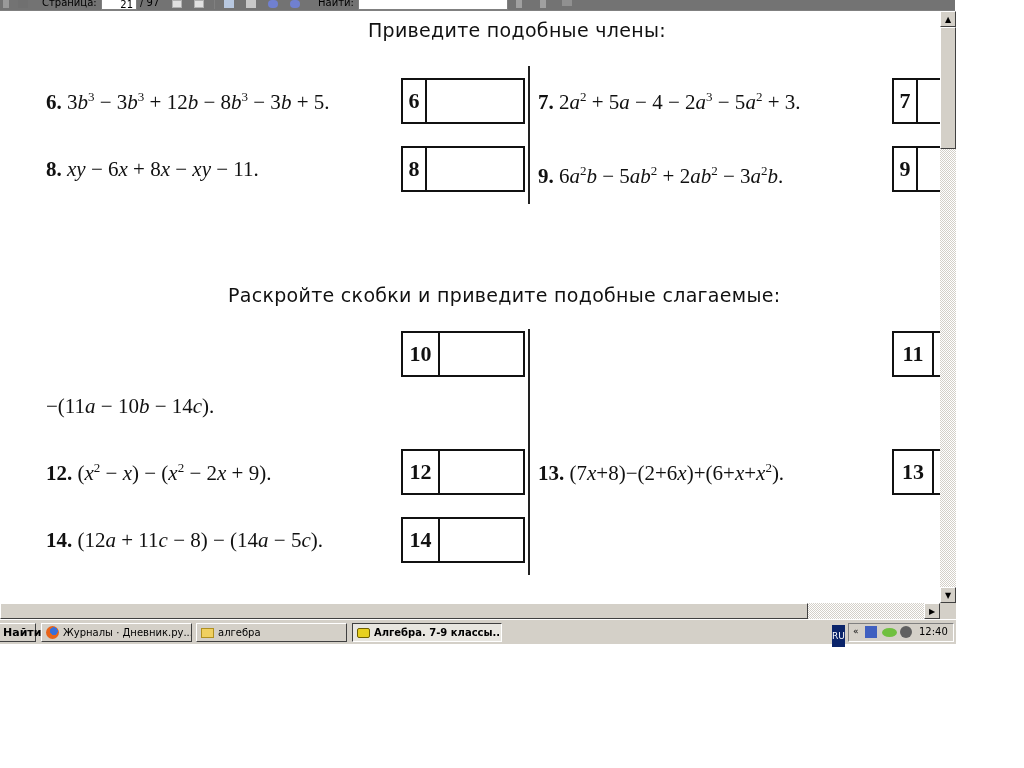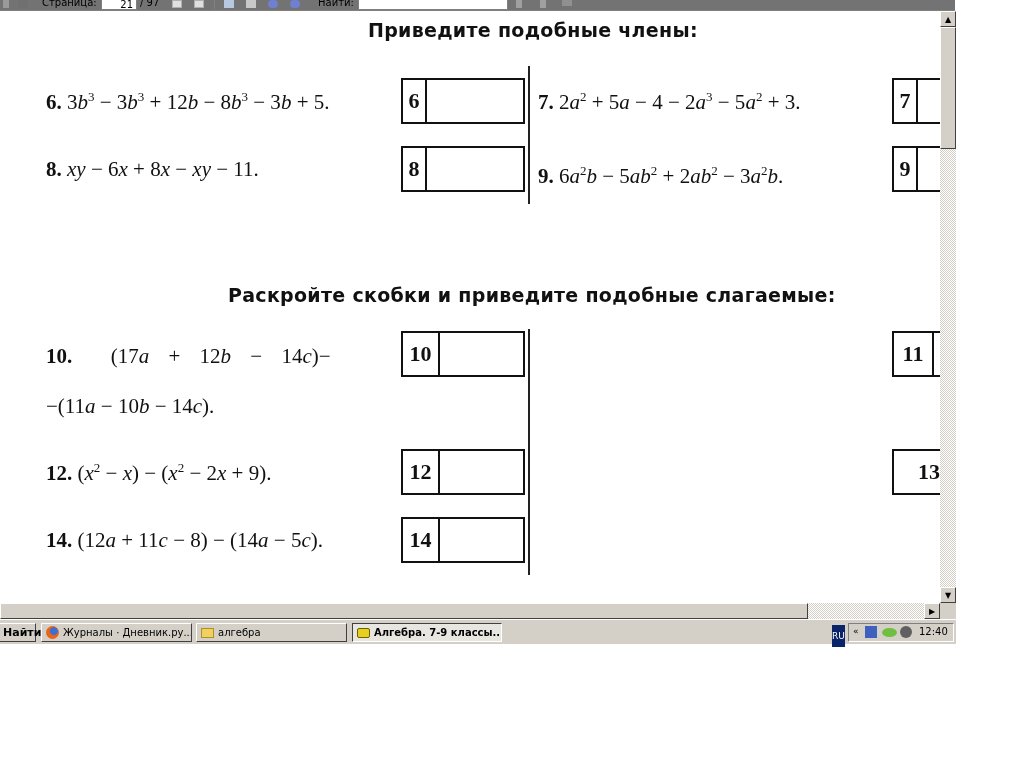--- a/index.html
+++ b/index.html
@@ -8,21 +8,21 @@
   
   .toolbar { position:absolute; left:0; top:0; width:955px; height:10px; background:#737373; border-bottom:1px solid #808080; overflow:hidden; font-size:10px; color:#000; }
   .toolbar .tb-item { position:absolute; top:-3px; white-space:nowrap; }
   .tb-icon { position:absolute; top:0; width:10px; height:8px; }
   .tb-page-input { position:absolute; left:101px; top:-1px; width:36px; height:11px; background:#fff; border:1px solid #808080; font-size:10px; text-align:right; padding-right:3px; box-sizing:border-box; line-height:9px; }
   .tb-find-input { position:absolute; left:358px; top:-1px; width:150px; height:11px; background:#fff; border:1px solid #808080; box-sizing:border-box; }
   .tb-sep { position:absolute; top:0; width:1px; height:9px; background:#808080; }
 
   
   .doc { position:absolute; left:0; top:11px; width:940px; height:592px; background:#fff; overflow:hidden; }
-  .title { position:absolute; font-family:"DejaVu Sans", sans-serif; font-weight:bold; font-size:19px; color:#111; letter-spacing:0.3px; white-space:nowrap; }
+  .title { position:absolute; font-family:"DejaVu Sans", sans-serif; font-weight:normal; font-size:19px; color:#111; letter-spacing:0.3px; white-space:nowrap; }
   .ex { position:absolute; font-family:"Liberation Serif", serif; font-size:21px; color:#111; white-space:nowrap; }
   .ex .num { font-weight:bold; font-family:"Liberation Serif", serif; }
   .ex i { font-style:italic; }
   .ex sup { font-size:13px; vertical-align:8px; line-height:0; }
 
   .abox { position:absolute; height:46px; border:2px solid #111; box-sizing:border-box; background:#fff; }
   .abox .lbl { position:absolute; left:0; top:0; bottom:0; border-right:2px solid #111; font-family:"Liberation Serif", serif; font-weight:bold; font-size:22px; display:flex; align-items:center; justify-content:center; color:#111; }
   .abox.cut { border-right:none; }
 
   .vline { position:absolute; width:2px; background:#222; }
@@ -98,43 +98,43 @@
     <span class="num">9.</span> 6<i>a</i><sup>2</sup><i>b</i> − 5<i>ab</i><sup>2</sup> + 2<i>ab</i><sup>2</sup> − 3<i>a</i><sup>2</sup><i>b</i>.
   </div>
   <div class="abox cut" style="left:892px;top:135px;width:48px;">
     <div class="lbl" style="width:22px;">9</div>
   </div>
 
   <div class="vline" style="left:528px;top:55px;height:138px;"></div>
 
   <div class="title" style="left:228px;top:273px;">Раскройте скобки и приведите подобные слагаемые:</div>
 
-  <div class="ex" style="left:46px;top:333px;word-spacing:14px;">
-    <span class="num">10.</span> &nbsp;(17<i>a</i> + 12<i>b</i> − 14<i>c</i>)−
-  </div>
   <div class="ex" style="left:46px;top:383px;">
     −(11<i>a</i> − 10<i>b</i> − 14<i>c</i>).
   </div>
   <div class="abox" style="left:401px;top:320px;width:124px;">
     <div class="lbl" style="width:35px;">10</div>
   </div>
 
   <div class="abox cut" style="left:892px;top:320px;width:48px;">
     <div class="lbl" style="width:38px;">11</div>
   </div>
 
   <div class="ex" style="left:46px;top:450px;">
     <span class="num">12.</span> (<i>x</i><sup>2</sup> − <i>x</i>) − (<i>x</i><sup>2</sup> − 2<i>x</i> + 9).
   </div>
   <div class="abox" style="left:401px;top:438px;width:124px;">
     <div class="lbl" style="width:35px;">12</div>
   </div>
 
+  <div class="ex" style="left:538px;top:450px;">
+    <span class="num">13.</span> (7<i>x</i>+8)−(2+6<i>x</i>)+(6+<i>x</i>+<i>x</i><sup>2</sup>).
+  </div>
   <div class="abox cut" style="left:892px;top:438px;width:48px;">
-    <div class="lbl" style="width:38px;padding-left:16px;">13</div>
+    <div class="lbl" style="width:38px;">13</div>
   </div>
 
   <div class="ex" style="left:46px;top:517px;">
     <span class="num">14.</span> (12<i>a</i> + 11<i>c</i> − 8) − (14<i>a</i> − 5<i>c</i>).
   </div>
   <div class="abox" style="left:401px;top:506px;width:124px;">
     <div class="lbl" style="width:35px;">14</div>
   </div>
 
   <div class="vline" style="left:528px;top:318px;height:246px;"></div>

